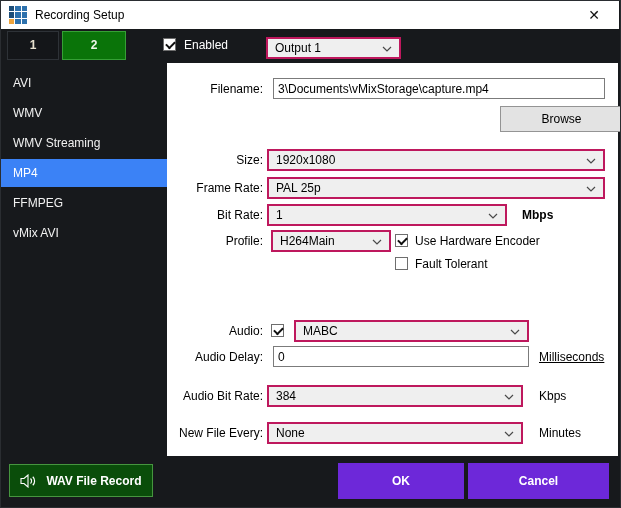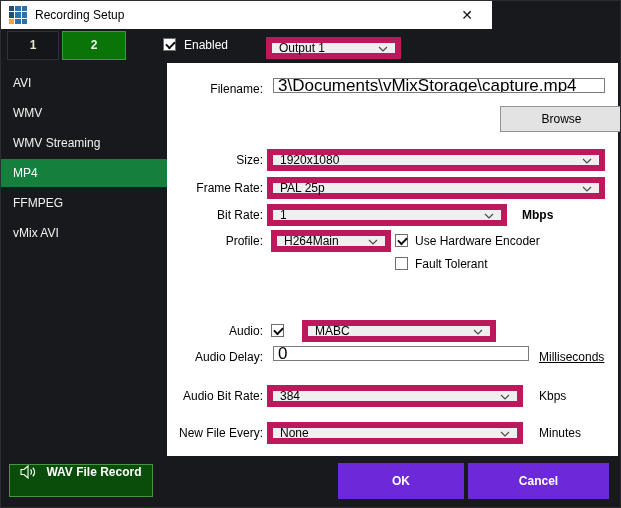--- a/index.html
+++ b/index.html
@@ -2,21 +2,21 @@
 <html><head>
 <meta charset="utf-8">
 <style>
   * { margin:0; padding:0; box-sizing:border-box; }
   html,body { width:621px; height:508px; }
   body { font-family:"Liberation Sans", sans-serif; font-size:12px; color:#000; }
 
   .window { position:relative; width:621px; height:508px; background:#17191c; overflow:hidden; border:1px solid #2a2d31; }
 
   
-  .titlebar { position:absolute; left:0; top:0; width:491px; height:28px; background:#ffffff; }
+  .titlebar { position:absolute; left:0; top:0; width:618px; height:28px; background:#ffffff; }
   .logo { position:absolute; left:8px; top:5px; width:18px; height:18px; display:grid;
           grid-template-columns:repeat(3,1fr); grid-template-rows:repeat(3,1fr); gap:1px; }
   .logo span { width:100%; height:100%; }
   .sq-dark  { background:#1d4e79; }
   .sq-blue  { background:#2d71ad; }
   .sq-orange{ background:#eda33c; }
   .title-text { position:absolute; left:34px; top:0; line-height:28px; color:#000; }
   .close-btn { position:absolute; right:10px; top:0; width:30px; height:28px; text-align:center;
                line-height:28px; font-size:14px; color:#111; cursor:default; }
 
@@ -25,36 +25,36 @@
   .tab-1 { left:6px; width:52px; background:#141619; border:1px solid #2e3237; color:#e8e2d0; }
   .tab-2 { left:61px; width:64px; background:#0a7409; border:1px solid #35a035; color:#eef7e8; }
 
   .cb { display:inline-block; width:13px; height:13px; background:#fff; border:1px solid #6e6e6e; position:relative; }
   .cb.checked::after { content:""; position:absolute; left:2px; top:2px; width:7px; height:4px;
                        border-left:2px solid #101010; border-bottom:2px solid #101010; transform:rotate(-45deg); }
   .enabled-cb { position:absolute; left:162px; top:37px; }
   .enabled-label { position:absolute; left:183px; top:31px; line-height:26px; color:#ffffff; }
 
   
-  .dd { position:absolute; height:22px; background:#efefef; border:6px solid #be185d;
+  .dd { position:absolute; height:22px; background:#efefef; border:2px solid #be185d;
         display:flex; align-items:center; padding:0 7px; }
   .dd .dd-text { flex:1; white-space:nowrap; overflow:hidden; }
   .chev { display:inline-block; width:10px; height:10px; flex:0 0 auto; }
-  .txt { position:absolute; height:15px; background:#fff; border:1px solid #7b7b7b; padding:0 4px;
-         font-family:"Liberation Sans", sans-serif; font-size:17px; color:#000; outline:none; }
+  .txt { position:absolute; height:21px; background:#fff; border:1px solid #7b7b7b; padding:0 4px;
+         font-family:"Liberation Sans", sans-serif; font-size:12px; color:#000; outline:none; }
 
   .output-dd { left:265px; top:36px; width:135px; }
 
   
   .side-item { position:absolute; left:0; width:166px; height:28px; line-height:28px;
                padding-left:12px; color:#f2f2f2; }
-  .side-item.active { background:#15803d; color:#ffffff; }
+  .side-item.active { background:#3b82f6; color:#ffffff; }
 
   .wav-btn { position:absolute; left:8px; top:463px; width:144px; height:33px; background:#0a4d0a;
-             border:1px solid #46953f; color:#ffffff; font-weight:bold; display:flex; align-items:flex-start;
+             border:1px solid #46953f; color:#ffffff; font-weight:bold; display:flex; align-items:center;
              justify-content:center; gap:9px; }
 
   
   .content { position:absolute; left:166px; top:62px; width:451px; height:393px; background:#ffffff; }
   .flabel { position:absolute; left:0; width:96px; text-align:right; line-height:22px; color:#000; }
   .unit { position:absolute; line-height:22px; color:#000; }
 
   .browse-btn { position:absolute; left:333px; top:43px; width:123px; height:26px; background:#e3e3e3;
                 border:1px solid #949494; text-align:center; line-height:24px; color:#000; }
 
@@ -164,21 +164,21 @@
       </span>
     </div>
     <span class="cb checked" style="position:absolute; left:228px; top:171px;"></span>
     <div class="unit" style="left:248px; top:167px;">Use Hardware Encoder</div>
 
     <span class="cb" style="position:absolute; left:228px; top:194px;"></span>
     <div class="unit" style="left:248px; top:190px;">Fault Tolerant</div>
 
     <div class="flabel" style="top:257px">Audio:</div>
     <span class="cb checked" style="position:absolute; left:104px; top:261px;"></span>
-    <div class="dd" style="left:127px; top:257px; width:194px;margin-left:8px;">
+    <div class="dd" style="left:127px; top:257px; width:235px;">
       <span class="dd-text">MABC</span>
       <span class="chev">
         <svg width="10" height="10" viewBox="0 0 10 10">
             <polyline points="1,3 5,7 9,3" fill="none" stroke="#4a4a4a" stroke-width="1.2"></polyline>
           </svg>
       </span>
     </div>
 
     <div class="flabel" style="top:283px">Audio Delay:</div>
     <input class="txt" style="left: 106px; top: 283px; width: 256px;" value="0">

